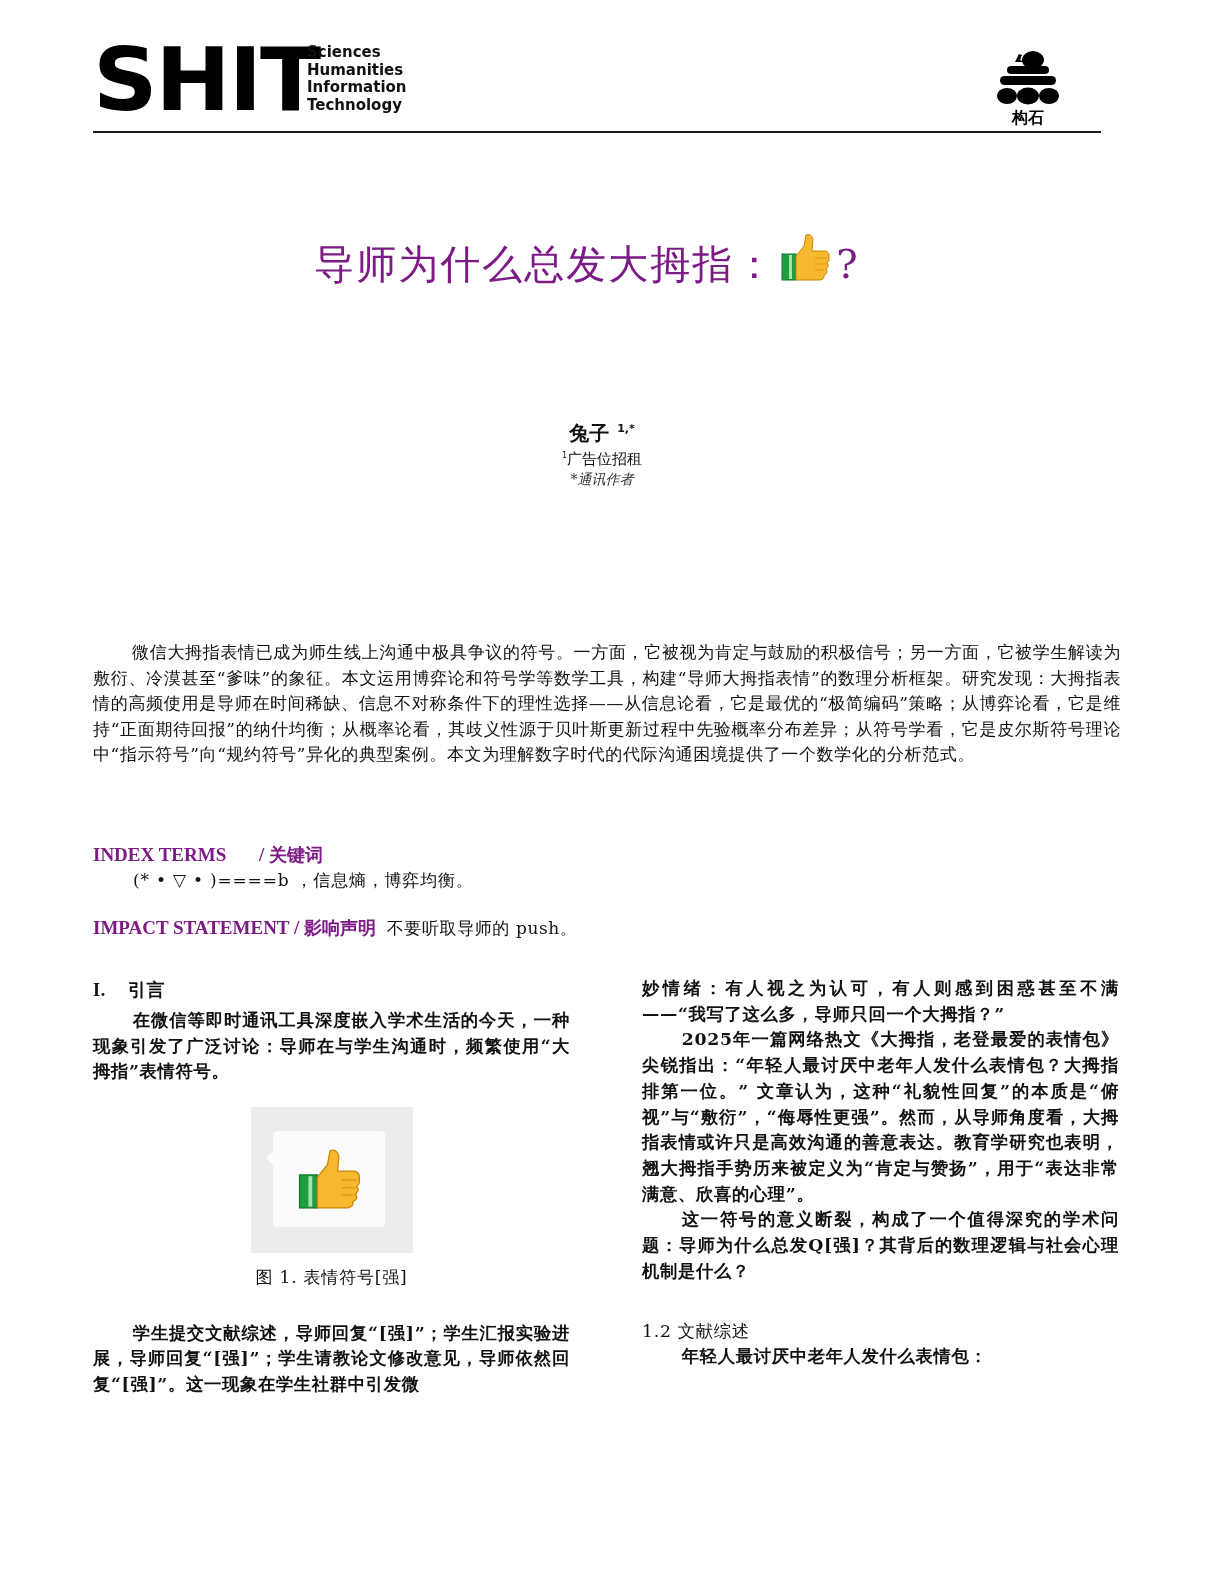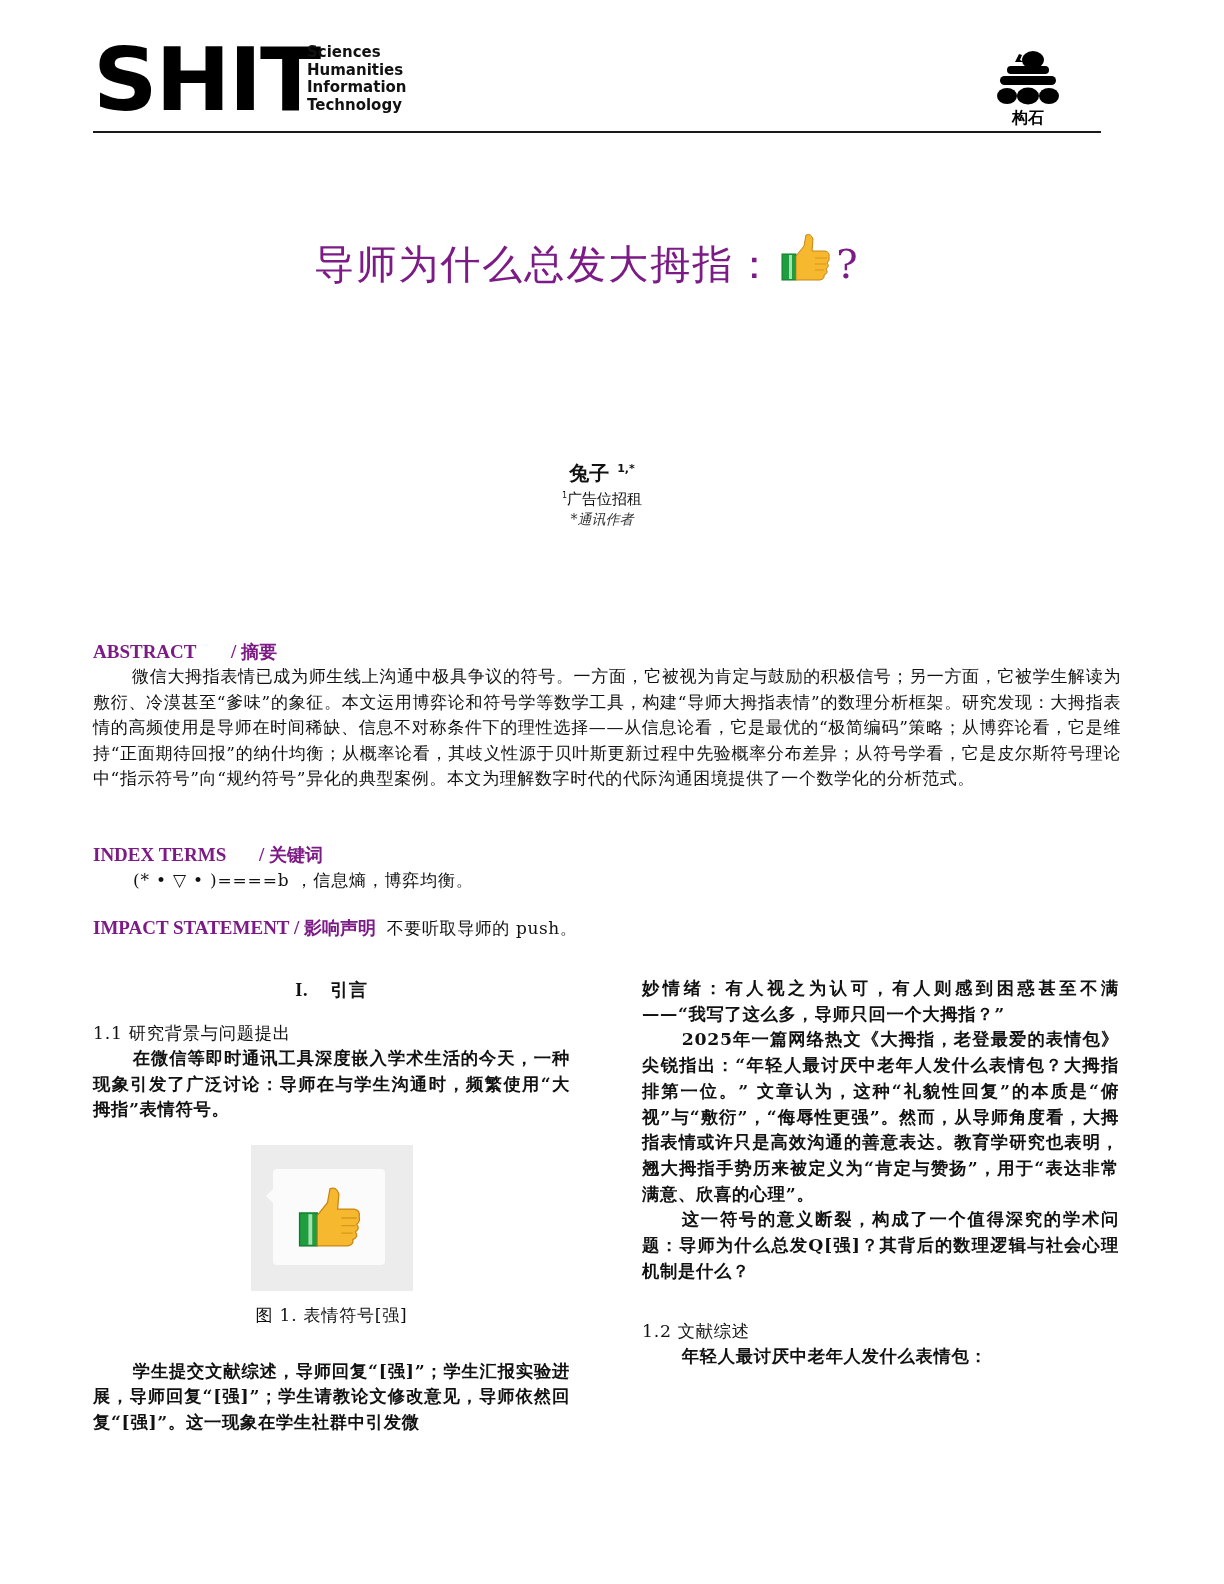--- a/index.html
+++ b/index.html
@@ -12,42 +12,42 @@
     .logo-sub { position: absolute; left: 214px; top: 4px; font-family: "DejaVu Sans", "Liberation Sans", sans-serif; font-weight: bold; font-size: 15px; line-height: 17.5px; color: #111; }
     .logo-right { position: absolute; right: 38px; top: 6px; width: 70px; height: 76px; }
     .logo-right-label { position: absolute; left: 0; width: 70px; top: 62px; text-align: center; font-family: "DejaVu Sans", sans-serif; font-weight: bold; font-size: 16px; color: #000; }
     .header-rule { position: absolute; left: 93px; top: 131px; width: 1008px; height: 2px; background: #1a1a1a; }
 
     
     .title { position: absolute; left: 0; top: 232px; width: 1174px; text-align: center; font-family: "DejaVu Serif", serif; font-size: 40px; color: #7c1a86; letter-spacing: 2px; }
     .title .thumb { display: inline-block; vertical-align: -6px; width: 52px; height: 52px; margin: 0 4px; }
 
     
-    .author { position: absolute; left: 0; top: 420px; width: 1204px; text-align: center; margin-top: 40px; }
+    .author { position: absolute; left: 0; top: 420px; width: 1204px; text-align: center; }
     .author-name { font-family: "DejaVu Sans", sans-serif; font-size: 20px; font-weight: bold; }
     .author-name sup { font-size: 11px; font-weight: bold; margin-left: 8px; vertical-align: 8px; }
     .affil { font-family: "DejaVu Sans", sans-serif; font-size: 15px; margin-top: 3px; }
     .affil sup { font-size: 8px; vertical-align: 6px; }
     .corr { font-style: italic; font-size: 14px; margin-top: 2px; color: #333; }
 
     
     .sec-label { font-family: "Liberation Serif", "DejaVu Serif", serif; font-weight: bold; font-size: 19px; color: #7c1a86; }
     .sec-label .cn { font-family: "DejaVu Sans", sans-serif; font-size: 18px; font-weight: bold; }
     .abstract { position: absolute; left: 93px; top: 640px; width: 1028px; }
     .abstract p { font-size: 17px; line-height: 25.6px; text-indent: 2.3em; text-align: justify; letter-spacing: 0.6px; }
     .index-terms { position: absolute; left: 93px; top: 843px; width: 1028px; }
     .index-terms p { font-size: 17px; line-height: 26px; padding-left: 40px; letter-spacing: 0.8px; }
     .impact { position: absolute; left: 93px; top: 916px; width: 1028px; font-size: 17px; }
     .impact .txt { letter-spacing: 0.6px; }
 
     
     .col { position: absolute; top: 976px; width: 477px; font-size: 17.3px; line-height: 25.7px; letter-spacing: 0.7px; text-align: justify; }
     .col.left { left: 93px; }
     .col.right { left: 642px; }
-    .sec-heading { text-align: center; font-weight: bold; font-size: 18px; line-height: 28px; margin-bottom: 16px; }
+    .sec-heading { text-align: left; font-weight: bold; font-size: 18px; line-height: 28px; margin-bottom: 4px; }
     .sec-heading .num { font-family: "Liberation Serif", serif; margin-right: 22px; }
     .sub-heading { font-size: 17.3px; line-height: 26px; }
     .col p { text-indent: 2.3em; font-weight: bold; }
     .col p.noindent { text-indent: 0; }
 
     .figure { margin-top: 22px; text-align: center; }
     .figure-box { display: inline-block; width: 162px; height: 146px; background: #ececec; position: relative; }
     .figure-bubble { position: absolute; left: 22px; top: 24px; width: 112px; height: 96px; background: #fbfbfb; border-radius: 4px; }
     .figure-bubble::before { content: ""; position: absolute; left: -7px; top: 20px; border-top: 7px solid transparent; border-bottom: 7px solid transparent; border-right: 7px solid #fbfbfb; }
     .figure-thumb { position: absolute; left: 24px; top: 16px; width: 66px; height: 66px; }
@@ -92,25 +92,20 @@
   </span><span>?</span>
 </div>
 
 <div class="author">
   <div class="author-name"><span>兔子</span><sup>1,*</sup></div>
   <div class="affil"><sup>1</sup><span>广告位招租</span></div>
   <div class="corr">*通讯作者</div>
 </div>
 
 <div class="abstract">
-  <div class="sec-label">
-    <span>ABSTRACT</span>
-    <span style="margin-left:30px">/</span>
-    <span class="cn">摘要</span>
-  </div>
   <p>微信大拇指表情已成为师生线上沟通中极具争议的符号。一方面，它被视为肯定与鼓励的积极信号；另一方面，它被学生解读为敷衍、冷漠甚至“爹味”的象征。本文运用博弈论和符号学等数学工具，构建“导师大拇指表情”的数理分析框架。研究发现：大拇指表情的高频使用是导师在时间稀缺、信息不对称条件下的理性选择——从信息论看，它是最优的“极简编码”策略；从博弈论看，它是维持“正面期待回报”的纳什均衡；从概率论看，其歧义性源于贝叶斯更新过程中先验概率分布差异；从符号学看，它是皮尔斯符号理论中“指示符号”向“规约符号”异化的典型案例。本文为理解数字时代的代际沟通困境提供了一个数学化的分析范式。</p>
 </div>
 
 <div class="index-terms">
   <div class="sec-label">
     <span>INDEX TERMS</span>
     <span style="margin-left:28px">/</span>
     <span class="cn">关键词</span>
   </div>
   <p>(* • ▽ •  )====b ，信息熵，博弈均衡。</p>
@@ -122,21 +117,20 @@
     <span>/</span>
     <span class="cn">影响声明</span>
   </span>
   <span class="txt" style="margin-left:6px">不要听取导师的 push。</span>
 </div>
 
 <div class="col left">
   <div class="sec-heading">
     <span class="num">I.</span><span>引言</span>
   </div>
-  <div class="sub-heading">1.1  研究背景与问题提出</div>
   <p>在微信等即时通讯工具深度嵌入学术生活的今天，一种现象引发了广泛讨论：导师在与学生沟通时，频繁使用“大拇指”表情符号。</p>
 
   <div class="figure">
     <div class="figure-box">
       <div class="figure-bubble">
         <svg class="figure-thumb" viewBox="0 0 52 52">
           <rect x="2" y="22" width="14" height="26" fill="#1e9e3e" stroke="#0f7a2c" stroke-width="1"></rect>
           <rect x="9" y="23" width="3" height="24" fill="#a8e0b0"></rect>
           <path d="M16 24 L24 14 L26 3 Q31 1 33 7 L32 19 L45 19 Q50 20 49 25 Q50 29 47 31 Q50 34 46 37 Q49 41 44 43 Q45 47 40 48 L16 48 Z" fill="#f5b82e" stroke="#c98510" stroke-width="1"></path>
           <path d="M35 26 L47 26 M35 32 L46 32 M35 38 L44 38" stroke="#d99618" stroke-width="1" fill="none"></path>

